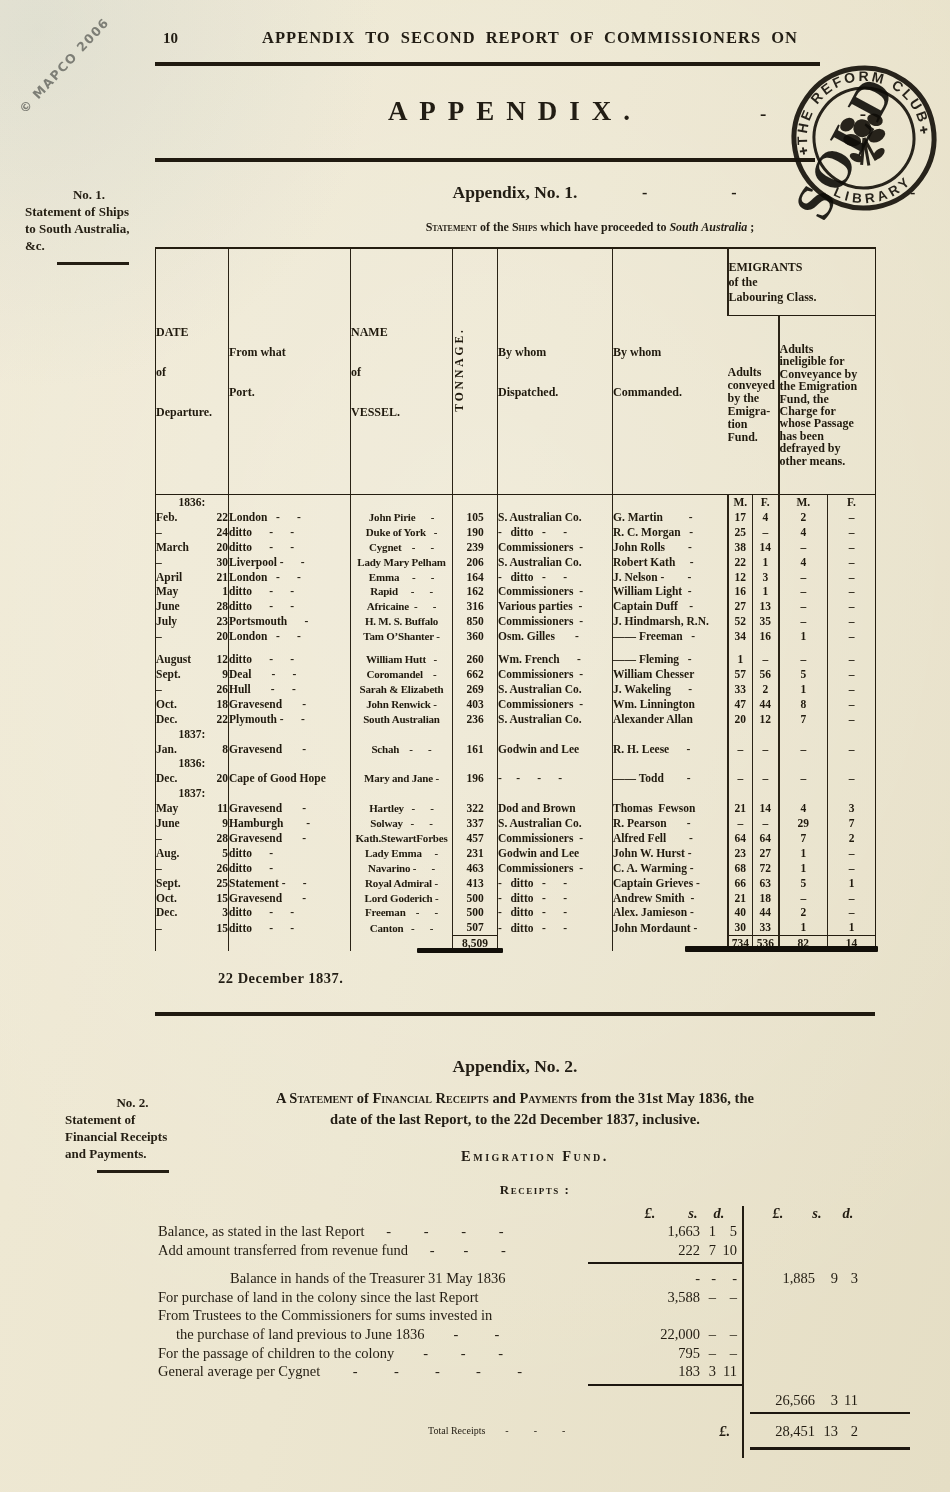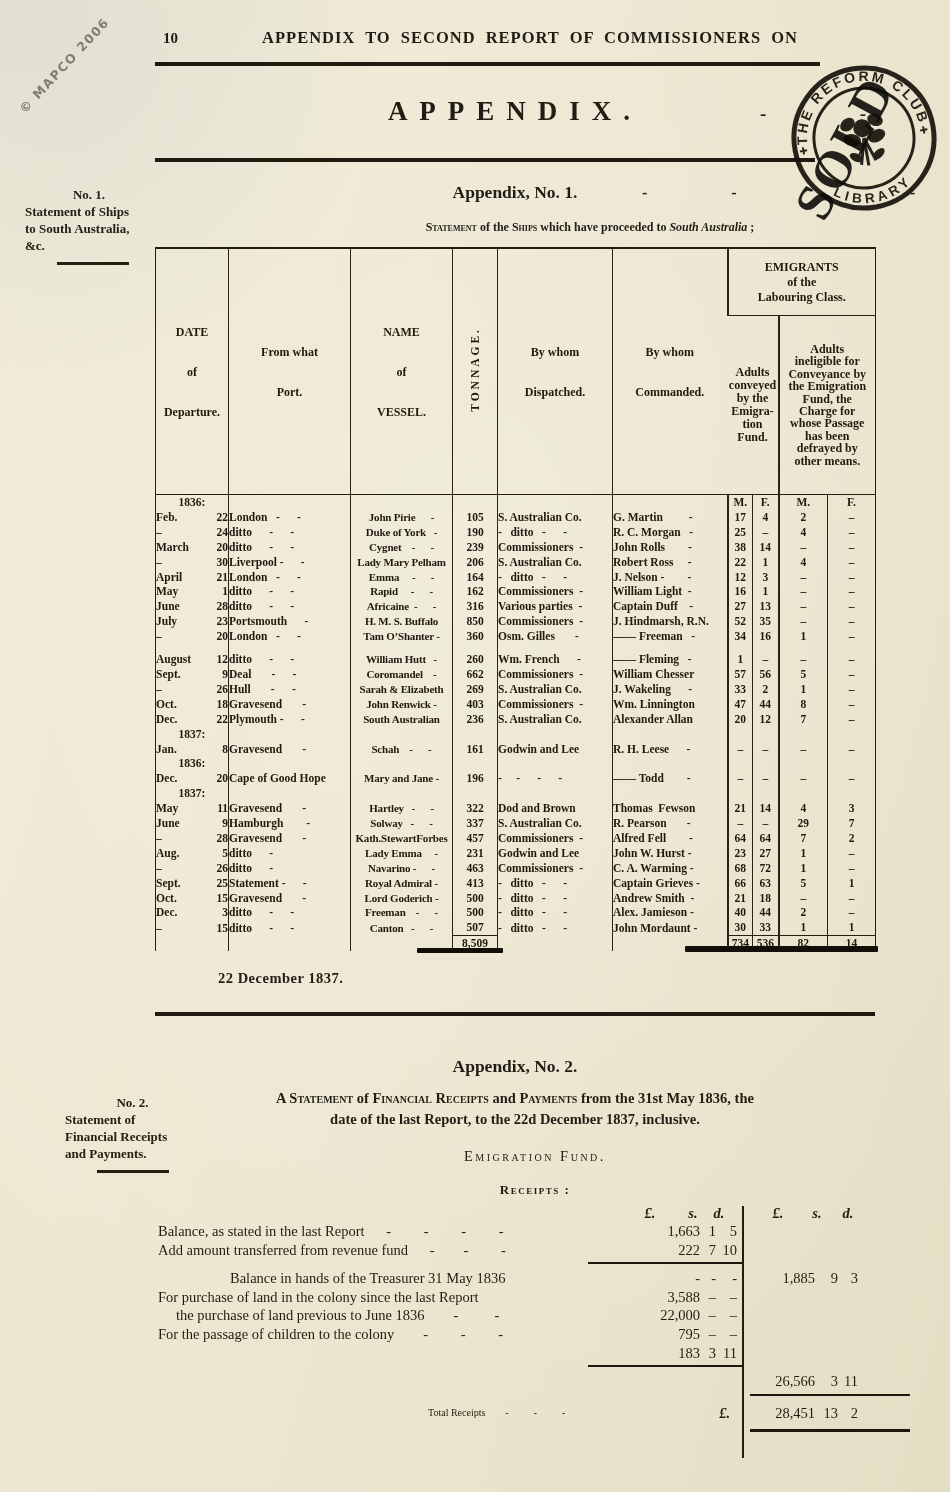--- a/index.html
+++ b/index.html
@@ -43,21 +43,21 @@
   .note-rule{display:block; margin:8px 0 0 32px; width:72px; height:2.5px; background:#241e13;}
   .statement-line{position:absolute; left:320px; top:220px; width:540px; text-align:center; font-size:12px; font-weight:bold;}
   .statement-line .it{font-style:italic; font-weight:bold;}
 
   
   .ships-wrap{position:absolute; left:155px; top:247px; width:720px;}
   table.ships{border-collapse:collapse; table-layout:fixed; width:720px;
     border-top:2.2px solid #241d10; border-left:1.6px solid #241d10; border-right:1.8px solid #241d10;}
   table.ships th, table.ships td{border-left:1.3px solid #2a2316; padding:0; overflow:hidden; font-weight:bold; color:#201a0e;}
   table.ships th:first-child, table.ships td:first-child{border-left:none;}
-  table.ships thead th{border-bottom:1.7px solid #241d10; vertical-align:middle; text-align:center; font-size:12px;border-radius:13px;}
+  table.ships thead th{border-bottom:1.7px solid #241d10; vertical-align:middle; text-align:left; font-size:12px;}
   .h-main{line-height:40px; white-space:pre-line;}
   .h-emi{line-height:15px; white-space:pre-line; font-size:12px; border-left-width:2px !important;}
   .h-sub{white-space:pre-line; font-weight:bold;}
   .h-sub1{font-size:11px; line-height:13px;}
   .h-sub2{font-size:10.6px; line-height:12.4px; border-left-width:2px !important;}
   .vert{writing-mode:vertical-rl; transform:rotate(180deg); letter-spacing:3px; font-size:11.5px; font-weight:bold;}
   table.ships tbody td{height:14.9px; line-height:14.9px; font-size:11.5px; white-space:pre;}
   table.ships tbody td:nth-child(7), table.ships tbody td:nth-child(9){border-left-width:2px;}
   .c-date{padding:0 5px 0 4px;}
   .c-date .mo{float:left;}
@@ -74,21 +74,21 @@
   .bar{position:absolute; background:#120f09; border-radius:1px;}
   .bar1{left:417px; top:948px; width:86px; height:5px;}
   .bar2{left:685px; top:946px; width:193px; height:6px;}
   .table-date{position:absolute; left:218px; top:970px; font-size:14.5px; font-weight:bold; letter-spacing:.5px;}
   .rule3{left:155px; top:1012px; width:720px; height:4px;}
 
   
   .apx2-heading{position:absolute; left:155px; top:1056px; width:720px; text-align:center; font-size:17.5px; font-weight:bold;}
   .fin-statement{position:absolute; left:158px; top:1088px; width:714px; text-align:center; font-size:14.5px; font-weight:bold; line-height:21px;}
   .fund-heading{position:absolute; left:175px; top:1148px; width:720px; text-align:center;
-    font-size:14.5px; font-weight:normal; letter-spacing:2.5px;}
+    font-size:14.5px; font-weight:bold; letter-spacing:2.5px;}
   .receipts-heading{position:absolute; left:175px; top:1182px; width:720px; text-align:center;
     font-size:13px; font-weight:bold; letter-spacing:1.5px;}
 
   
   .fin{position:absolute; left:158px; top:1204px; width:760px; font-size:14.5px; color:#221c12;}
   .fin .divider{position:absolute; left:584px; top:2px; width:1.7px; height:252px; background:#221c12;}
   .frow{position:relative; height:18.6px; line-height:18.6px;}
   .frow .lbl{position:absolute; left:0; white-space:pre;}
   .frow.ind1 .lbl{left:72px;}
   .frow.ind2 .lbl{left:18px;}
@@ -270,21 +270,21 @@
             <td class="c-n">14</td>
             <td class="c-n">–</td>
             <td class="c-n">–</td>
           </tr>
           <tr>
             <td class="c-date"><span class="mo">–</span><span class="dy">30</span></td>
             <td class="c-port">Liverpool -      -</td>
             <td class="c-vessel">Lady Mary Pelham</td>
             <td class="c-n">206</td>
             <td class="c-disp">S. Australian Co.</td>
-            <td class="c-cmd">Robert Ross     -</td>
+            <td class="c-cmd">Robert Kath     -</td>
             <td class="c-n">22</td>
             <td class="c-n">1</td>
             <td class="c-n">4</td>
             <td class="c-n">–</td>
           </tr>
           <tr>
             <td class="c-date"><span class="mo">April</span><span class="dy">21</span></td>
             <td class="c-port">London   -      -</td>
             <td class="c-vessel">Emma     -      -</td>
             <td class="c-n">164</td>
@@ -656,33 +656,37 @@
           <span class="v c2p">1,885</span>
           <span class="v c2s">9</span>
           <span class="v c2d">3</span>
         </div>
         <div class="frow">
           <span class="lbl">For purchase of land in the colony since the last Report</span>
           <span class="v c1p">3,588</span>
           <span class="v c1s">–</span>
           <span class="v c1d">–</span>
         </div>
+        <div class="frow">
+          <span class="lbl">From Trustees to the Commissioners for sums invested in</span>
+        </div>
         <div class="frow ind2">
           <span class="lbl">the purchase of land previous to June 1836        -          -</span>
           <span class="v c1p">22,000</span>
           <span class="v c1s">–</span>
           <span class="v c1d">–</span>
         </div>
         <div class="frow">
           <span class="lbl">For the passage of children to the colony        -         -         -</span>
           <span class="v c1p">795</span>
           <span class="v c1s">–</span>
           <span class="v c1d">–</span>
         </div>
         <div class="frow">
+          <span class="lbl">General average per Cygnet         -          -          -          -          -</span>
           <span class="v c1p">183</span>
           <span class="v c1s">3</span>
           <span class="v c1d">11</span>
         </div>
         <div class="frow frule1">
           <span class="r1"></span>
         </div>
         <div class="frow">
           <span class="v c2p">26,566</span>
           <span class="v c2s">3</span>

